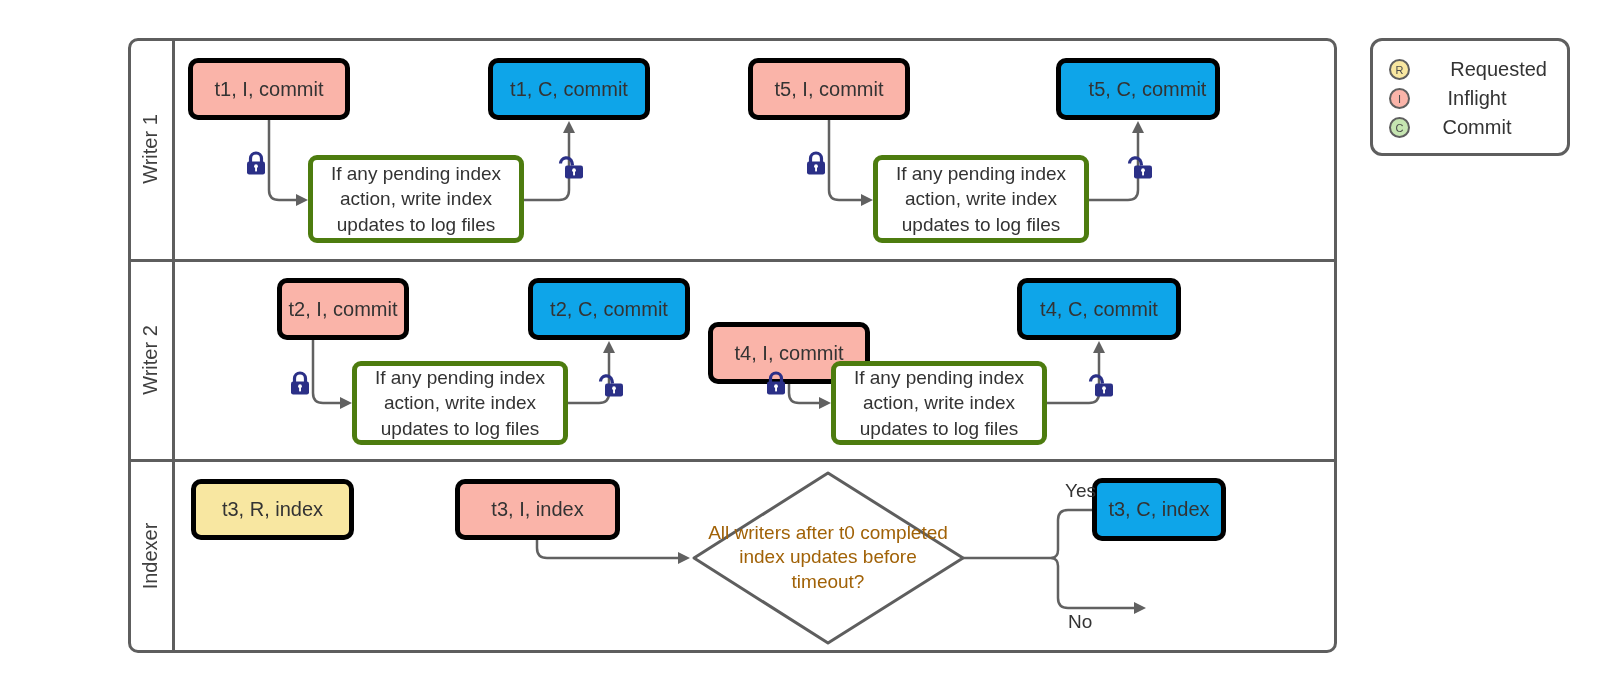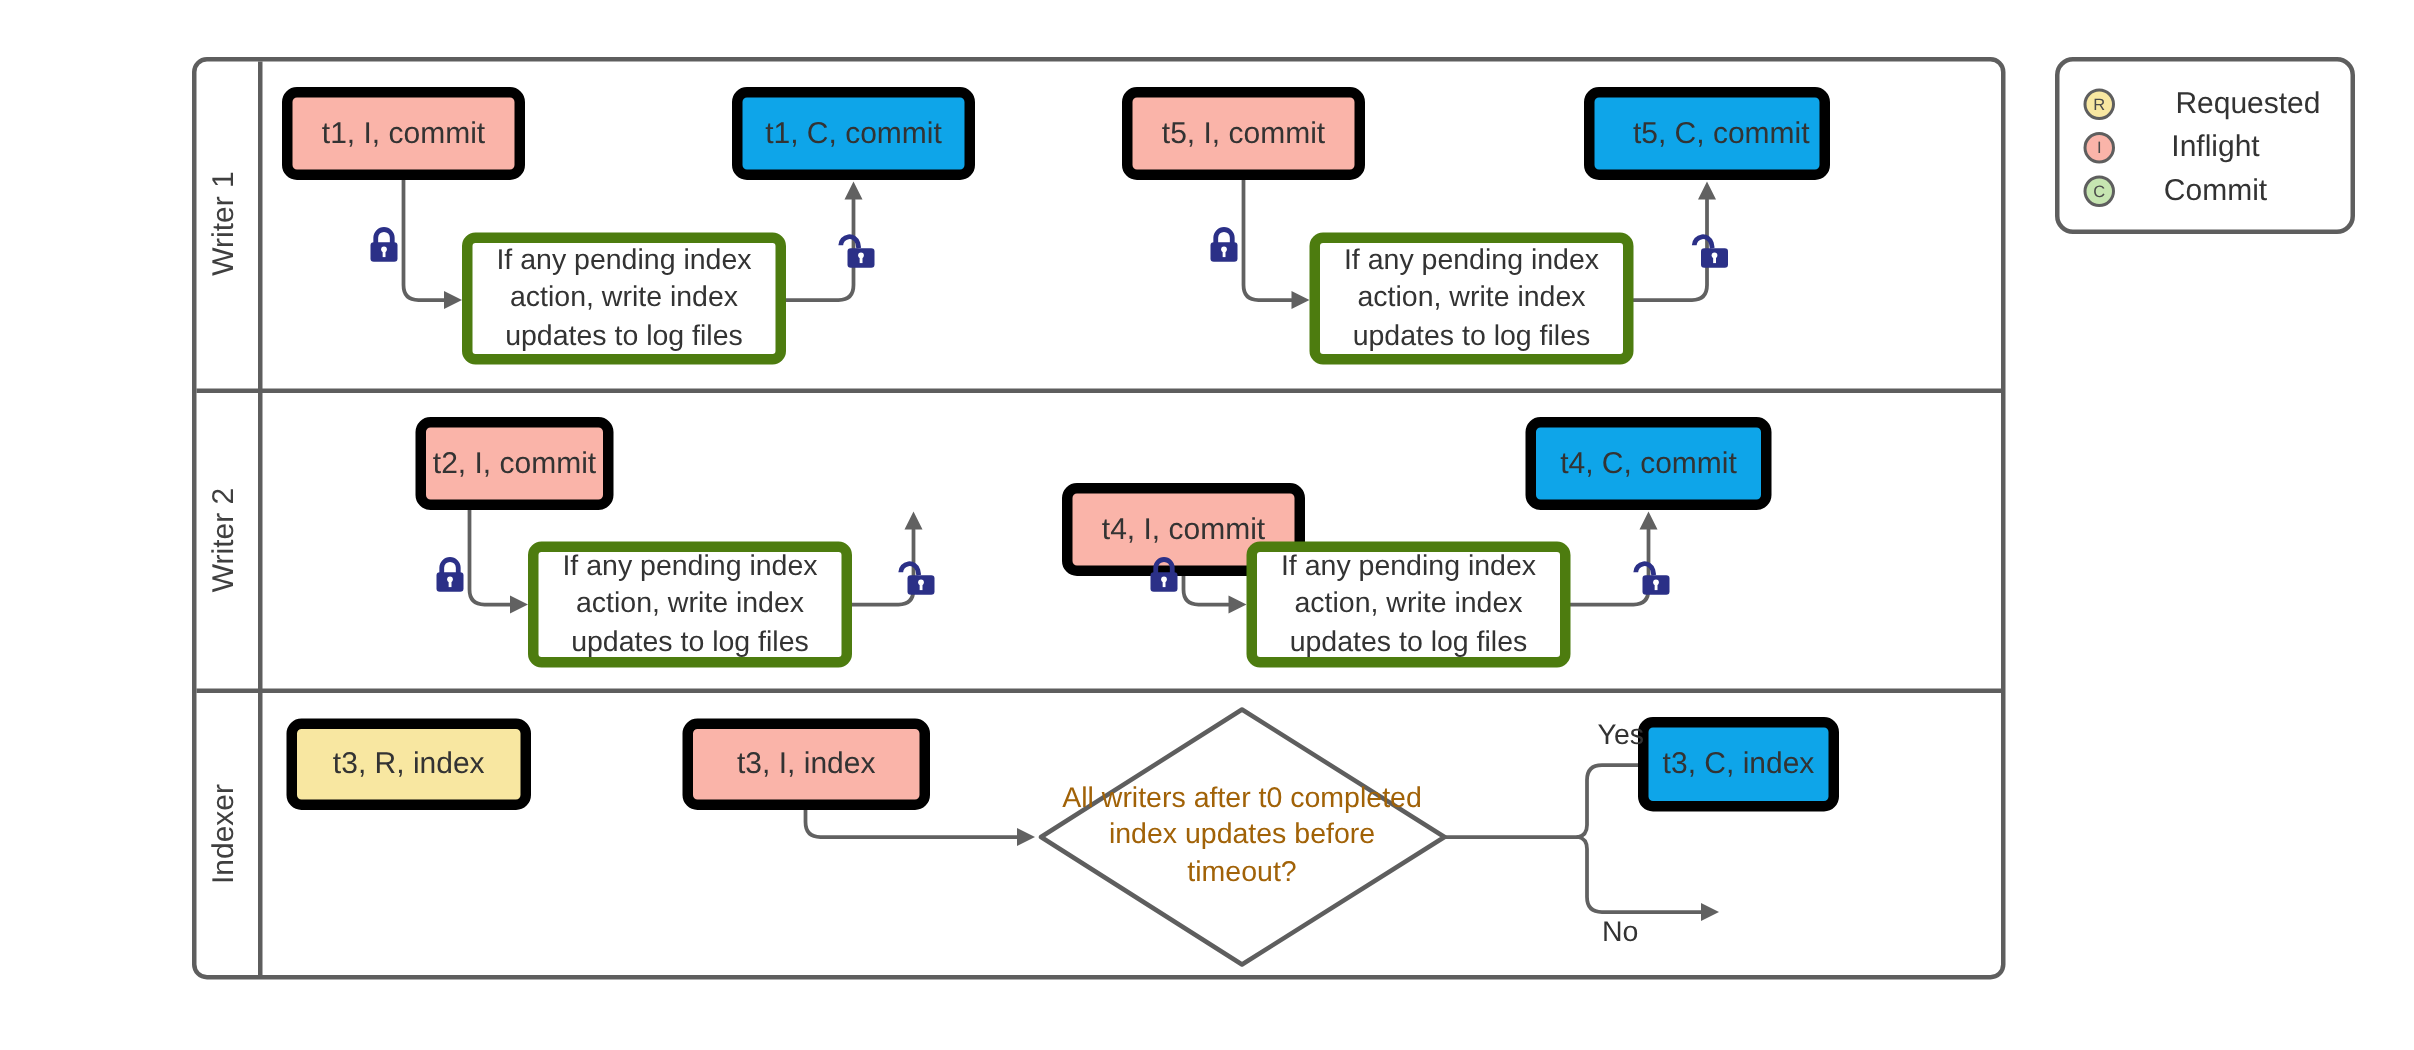--- a/index.html
+++ b/index.html
@@ -11,29 +11,29 @@
   
   #pool{border:3px solid #5e5e5e;border-radius:10px;background:transparent;box-sizing:border-box;}
   .lane-sep{background:#5e5e5e;height:3px;}
   .label-sep{background:#5e5e5e;width:3px;}
   .lane-label{
     transform:translate(-50%,-50%) rotate(-90deg);
     font-size:20px;color:#3f3f3f;white-space:nowrap;width:auto;
   }
   
   .state-box{
-    box-sizing:border-box;border:7px solid #000000;border-radius:10px;
+    box-sizing:border-box;border:5px solid #000000;border-radius:10px;
     display:flex;align-items:center;justify-content:center;
     font-size:20px;color:#333333;text-align:center;z-index:3;
   }
   .requested{background:#f8e7a1;}
   .inflight{background:#fab4a9;}
   .commit{background:#0ea5e9;}
   .process-box{
-    box-sizing:border-box;border:7px solid #4d7c0f;border-radius:9px;background:#ffffff;
+    box-sizing:border-box;border:5px solid #4d7c0f;border-radius:9px;background:#ffffff;
     display:flex;align-items:center;justify-content:center;
     font-size:19px;line-height:1.32;color:#333333;text-align:center;padding:4px 6px;z-index:3;
   }
   
   .decision-text{
     font-size:19px;line-height:1.28;color:#a16207;text-align:center;z-index:4;
   }
   .branch-label{font-size:19px;color:#333333;z-index:4;}
   
   #legend{
@@ -98,20 +98,21 @@
 
   <div class="abs state-box inflight" style="left:188px;top:58px;width:162px;height:62px;">t1, I, commit</div>
   <div class="abs process-box" style="left:308px;top:155px;width:216px;height:88px;">If any pending index action, write index updates to log files</div>
   <div class="abs state-box commit" style="left:488px;top:58px;width:162px;height:62px;">t1, C, commit</div>
   <div class="abs state-box inflight" style="left:748px;top:58px;width:162px;height:62px;">t5, I, commit</div>
   <div class="abs process-box" style="left:873px;top:155px;width:216px;height:88px;">If any pending index action, write index updates to log files</div>
   <div class="abs state-box commit" style="left:1056px;top:58px;width:164px;height:62px;padding-left:19px;">t5, C, commit</div>
 
   <div class="abs state-box inflight" style="left:231px;top:278px;width:132px;height:62px;margin-left:46px;">t2, I, commit</div>
   <div class="abs process-box" style="left:352px;top:361px;width:216px;height:84px;">If any pending index action, write index updates to log files</div>
+  <div class="abs state-box commit" style="left:528px;top:278px;width:162px;height:62px;">t2, C, commit</div>
   <div class="abs state-box inflight" style="left:708px;top:278px;width:162px;height:62px;margin-top:44px;">t4, I, commit</div>
   <div class="abs process-box" style="left:831px;top:361px;width:216px;height:84px;">If any pending index action, write index updates to log files</div>
   <div class="abs state-box commit" style="left:1017px;top:278px;width:164px;height:62px;">t4, C, commit</div>
 
   <div class="abs state-box requested" style="left:191px;top:479px;width:163px;height:61px;">t3, R, index</div>
   <div class="abs state-box inflight" style="left:455px;top:479px;width:165px;height:61px;">t3, I, index</div>
   <div class="abs decision-text" style="left:703px;top:521px;width:250px;">All writers after t0 completed index updates before timeout?</div>
   <div class="abs branch-label" style="left:1065px;top:480px;">Yes</div>
   <div class="abs branch-label" style="left:1068px;top:611px;">No</div>
   <div class="abs state-box commit" style="left:1092px;top:478px;width:134px;height:63px;">t3, C, index</div>

